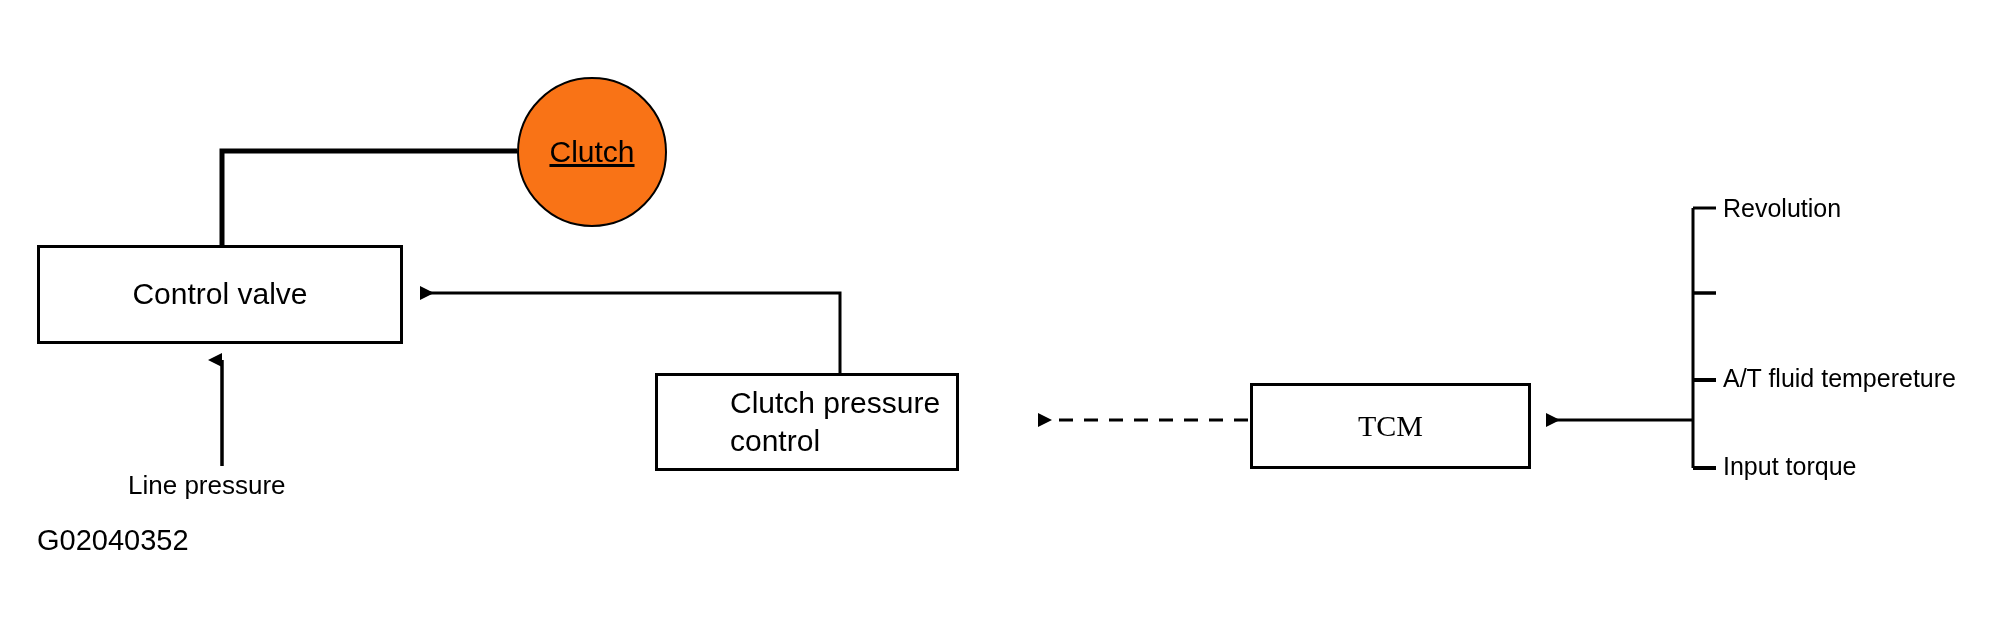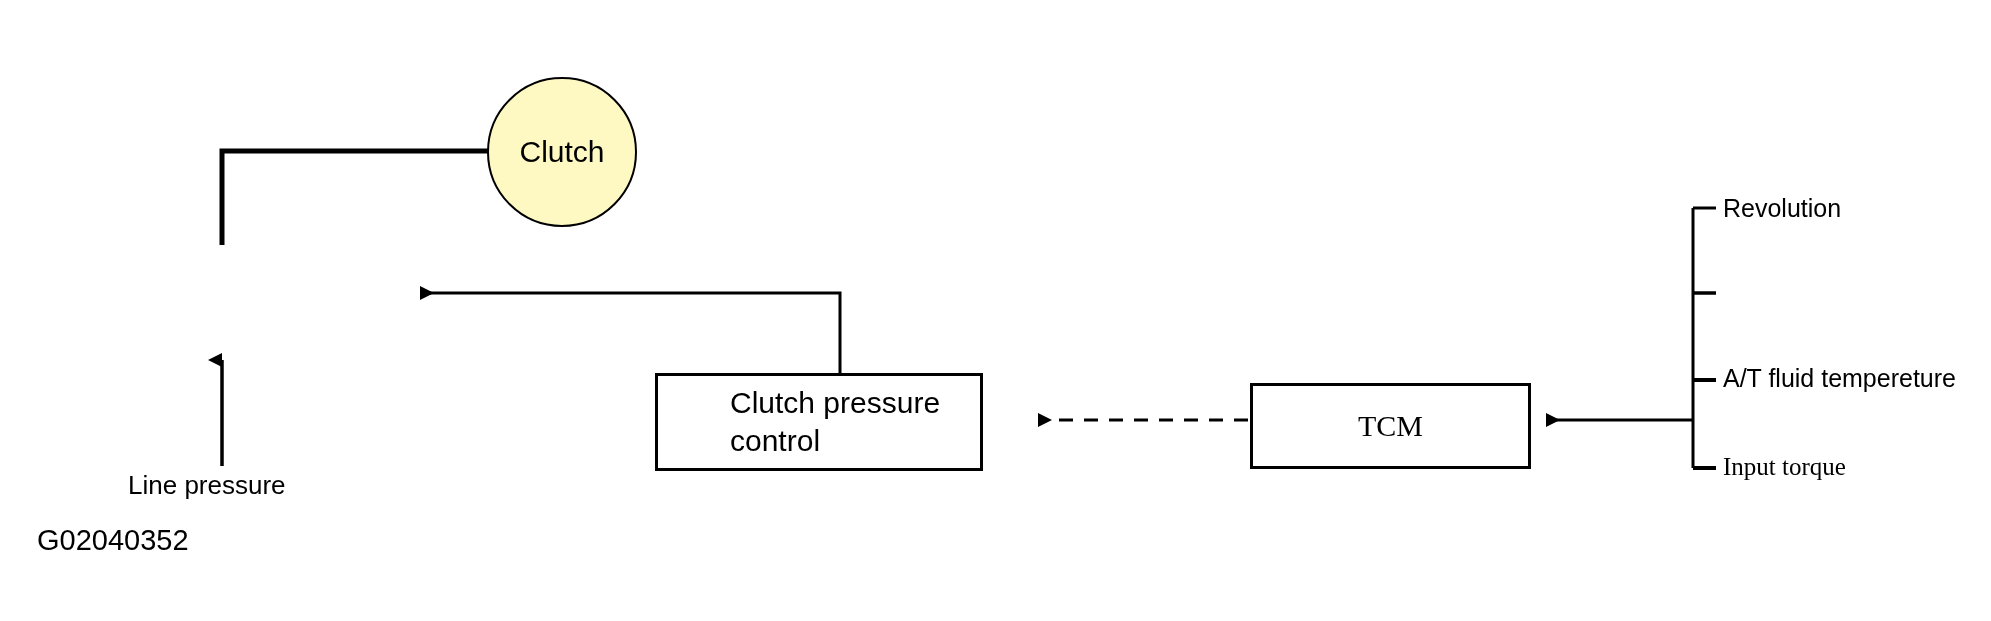--- a/index.html
+++ b/index.html
@@ -39,38 +39,39 @@
   .node-box.left-text   { justify-content: flex-start; }
   .node-label {
     font-size: 30px;
     line-height: 1.28;
     color: #000000;
     white-space: pre-line;
   }
   
   #control-valve-box { left: 37px;  top: 245px; width: 366px; height: 99px; }
   
-  #clutch-pressure-control-box { left: 655px; top: 373px; width: 328px; height: 98px; padding-left: 72px; }
+  #clutch-pressure-control-box { left: 655px; top: 373px; width: 304px; height: 98px; padding-left: 72px; }
   
   #tcm-box { left: 1250px; top: 383px; width: 281px; height: 86px; font-family: Liberation Serif, serif; }
 
   
   #clutch-circle {
     position: absolute;
-    left: 487px;
+    left: 517px;
     top: 77px;
     width: 150px;
     height: 150px;
     box-sizing: border-box;
     border: 2.5px solid #000000;
     border-radius: 50%;
-    background: #fef9c3;
+    background: #f97316;
     display: flex;
     align-items: center;
     justify-content: center;
+    text-decoration: underline;
   }
   #clutch-circle .node-label { font-size: 30px; }
 
   
   .free-label {
     position: absolute;
     font-size: 26px;
     line-height: 1;
     color: #000000;
     white-space: nowrap;
@@ -78,21 +79,21 @@
   #line-pressure-label { left: 128px; top: 472px; }
   #figure-id-label {
     left: 37px;
     top: 526px;
     font-size: 29px;
   }
   .signal-label { font-size: 25px; }
   #signal-label-0 { left: 1723px; top: 196px; }
   #signal-label-1 { left: 1723px; top: 279px; }
   #signal-label-2 { left: 1723px; top: 366px; }
-  #signal-label-3 { left: 1723px; top: 454px; font-family: Liberation Serif, serif; }
+  #signal-label-3 { left: 1723px; top: 454px; }
 </style>
 </head>
 <body>
 
 <div id="canvas">
 
   <svg id="diagram-svg" viewBox="0 0 1991 621">
     <defs>
       <marker id="arrow-left" markerWidth="16" markerHeight="16" refX="15" refY="8" orient="auto" markerUnits="userSpaceOnUse">
         <path d="M 15 1 L 15 15 L 1 8 Z" fill="#000000"></path>
@@ -117,20 +118,23 @@
     <line x1="1693" y1="208" x2="1716" y2="208" stroke="#000000" stroke-width="3"></line>
     <line x1="1693" y1="293" x2="1716" y2="293" stroke="#000000" stroke-width="3.5"></line>
     <line x1="1693" y1="380" x2="1716" y2="380" stroke="#000000" stroke-width="4"></line>
     <line x1="1693" y1="468" x2="1716" y2="468" stroke="#000000" stroke-width="4"></line>
   </svg>
 
   <div id="clutch-circle" class="node-circle">
     <span class="node-label">Clutch</span>
   </div>
 
+  <div id="control-valve-box" class="node-box center-text">
+    <span class="node-label">Control valve</span>
+  </div>
 
   <div id="clutch-pressure-control-box" class="node-box left-text">
     <span class="node-label">Clutch pressure
 control</span>
   </div>
 
   <div id="tcm-box" class="node-box center-text">
     <span class="node-label">TCM</span>
   </div>
 

